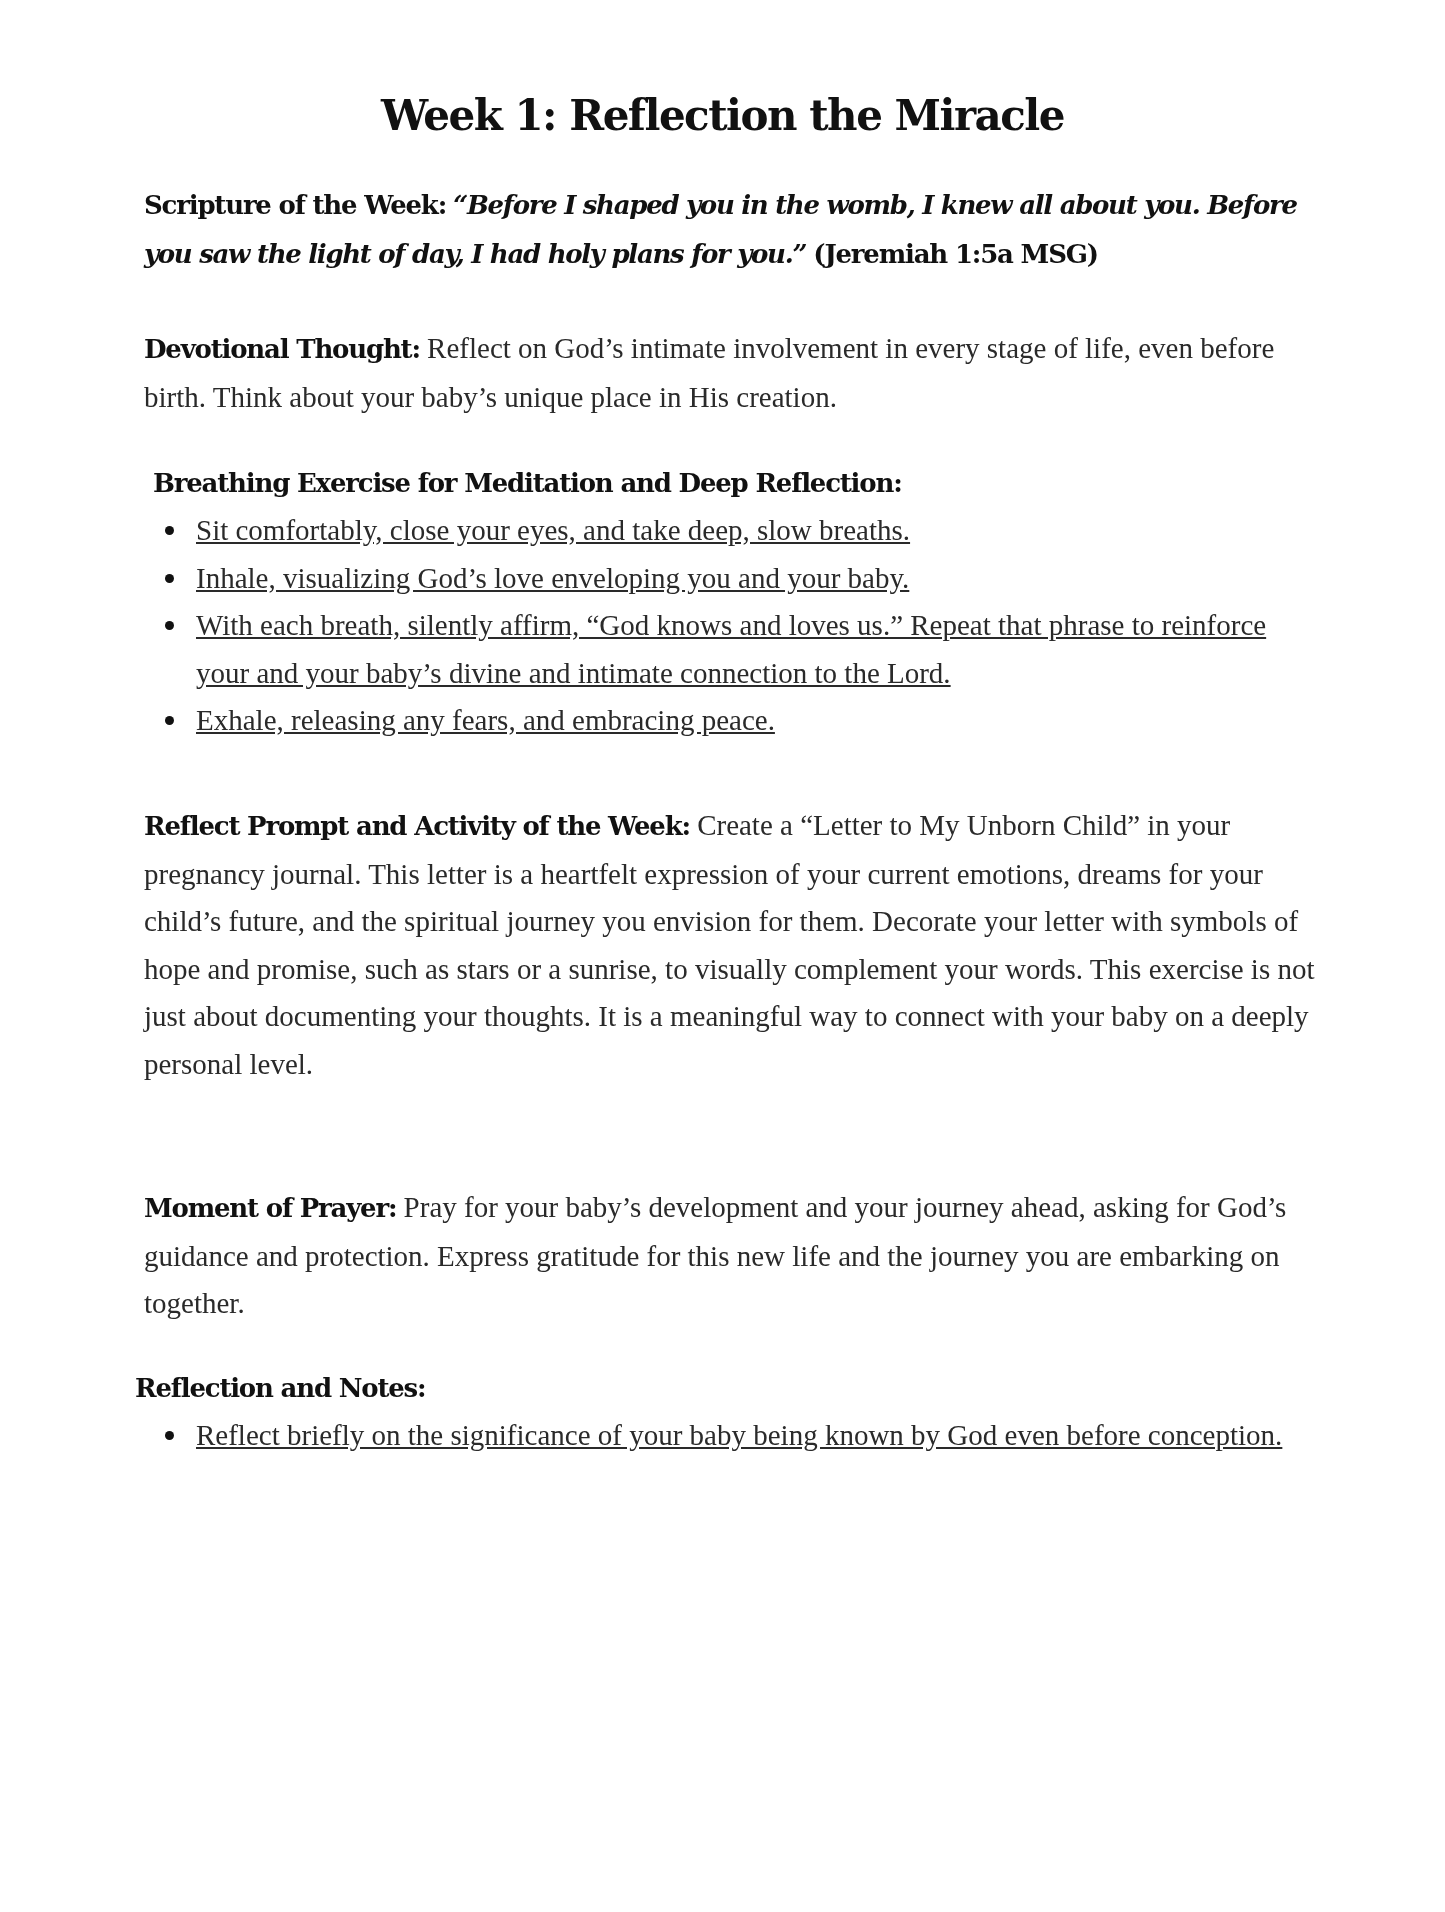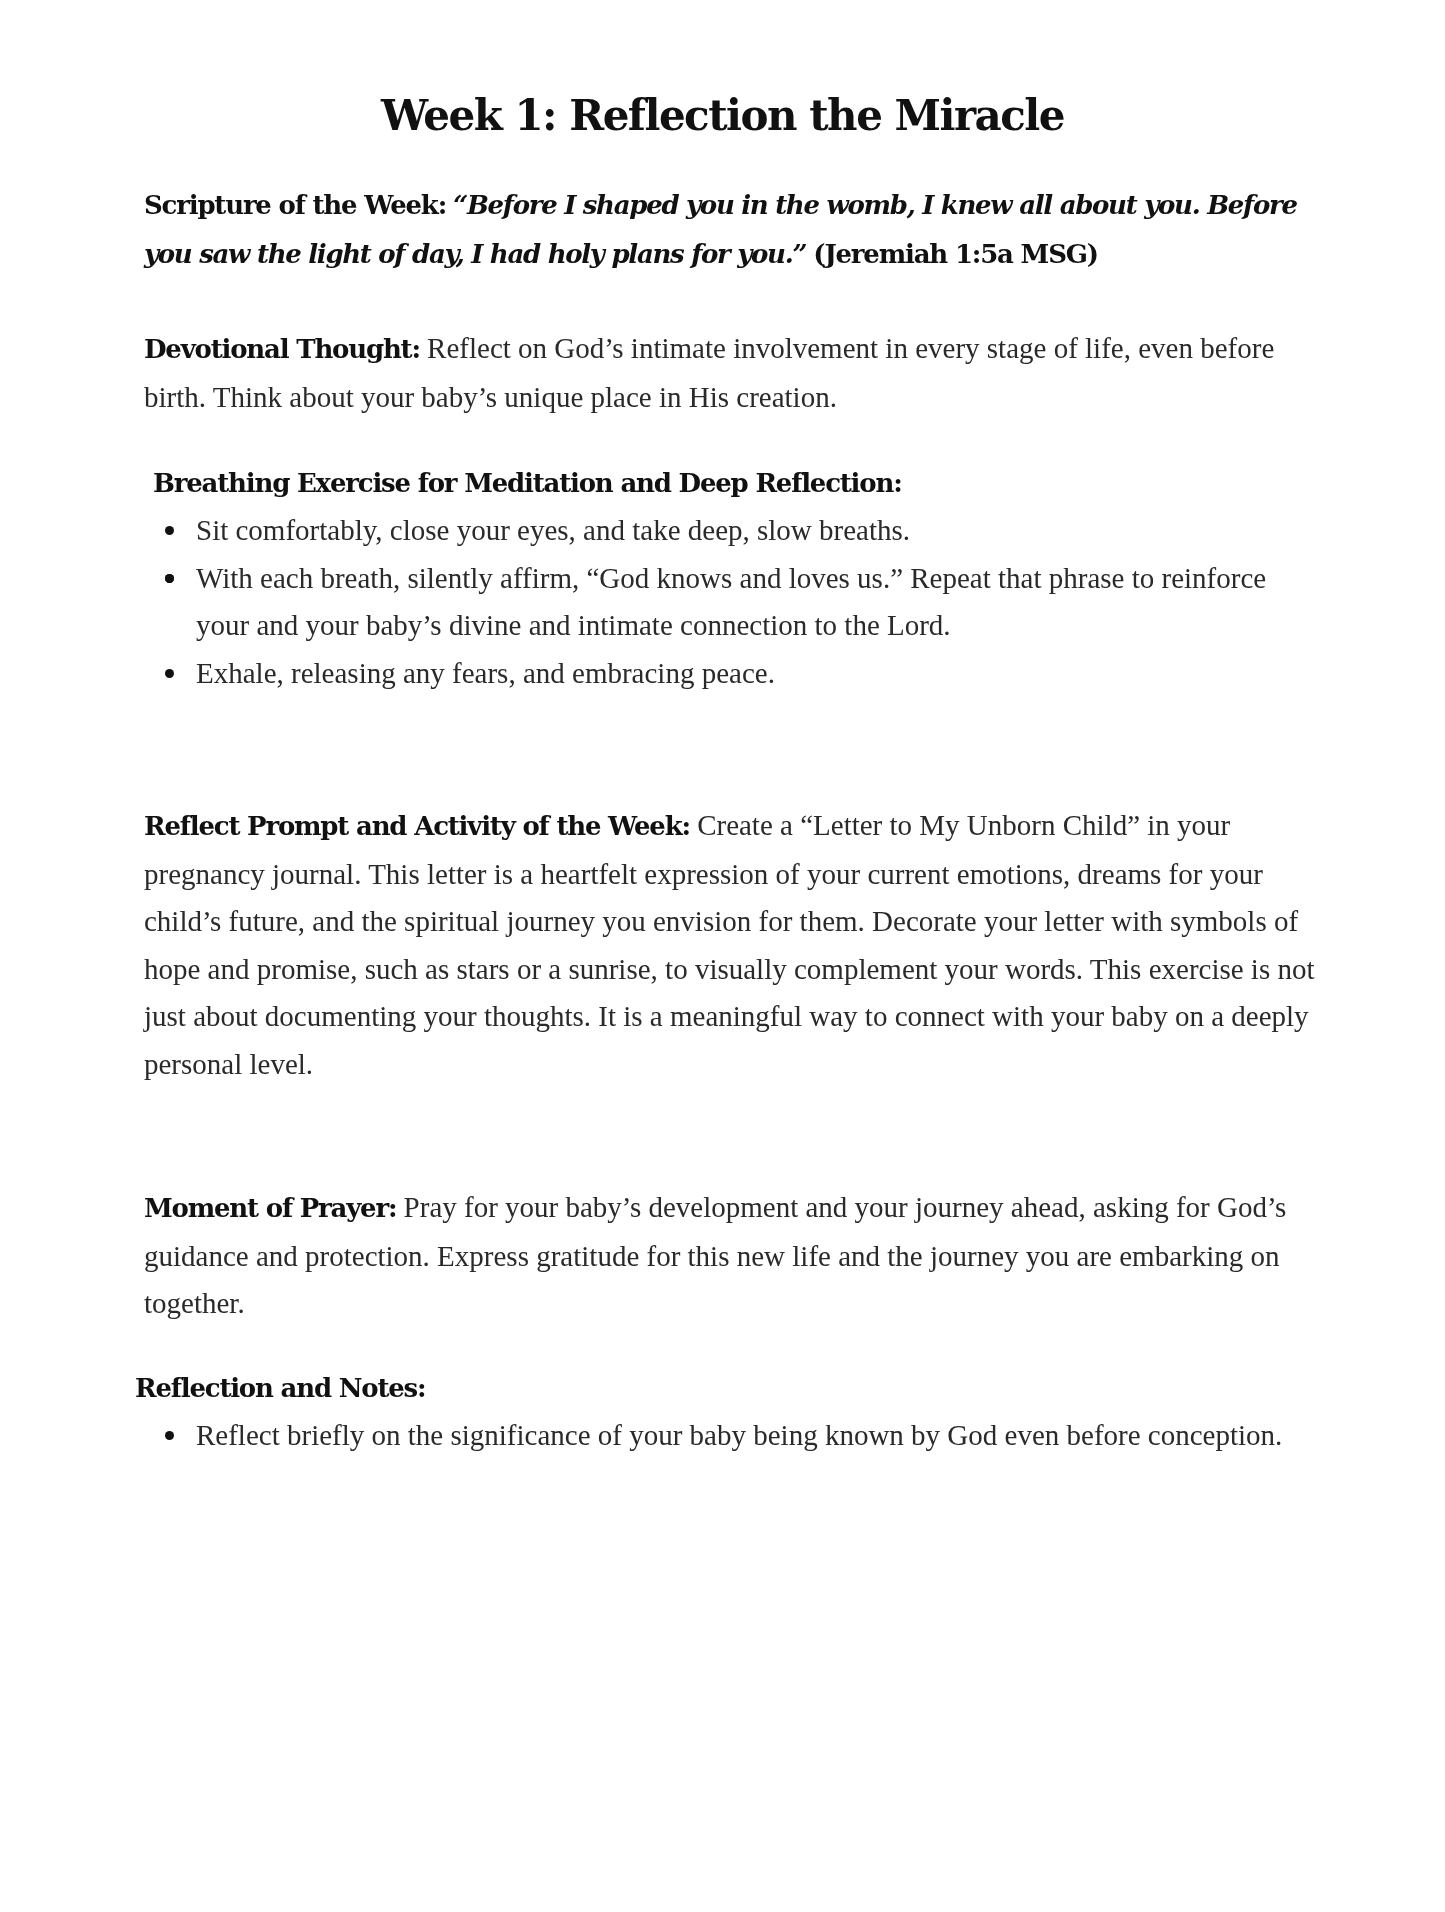--- a/index.html
+++ b/index.html
@@ -85,20 +85,21 @@
       padding: 0;
       list-style: none;
       font-family: "Liberation Serif", serif;
       font-size: 29px;
       line-height: 47.5px;
       color: #2a2a2a;
     }
     ul.bullets li {
       position: relative;
       padding-left: 61px;
+      text-decoration: underline;
     }
     ul.bullets li .dot {
       position: absolute;
       left: 30px;
       top: 19px;
       width: 9px;
       height: 9px;
       border-radius: 50%;
       background: #111111;
     }
@@ -123,20 +124,21 @@
 
   <h2 class="heading" style="top:460px;margin-left:18px;">Breathing Exercise for Meditation and Deep Reflection:</h2>
 
   <ul class="bullets" style="top:507px;">
     <li>
       <span class="dot"></span>
       <span>Sit comfortably, close your eyes, and take deep, slow breaths.</span>
     </li>
     <li>
       <span class="dot"></span>
+      <span>Inhale, visualizing God’s love enveloping you and your baby.</span>
     </li>
     <li>
       <span class="dot"></span>
       <span>With each breath, silently affirm, “God knows and loves us.” Repeat that phrase to reinforce your and your baby’s divine and intimate connection to the Lord.</span>
     </li>
     <li>
       <span class="dot"></span>
       <span>Exhale, releasing any fears, and embracing peace.</span>
     </li>
   </ul>

